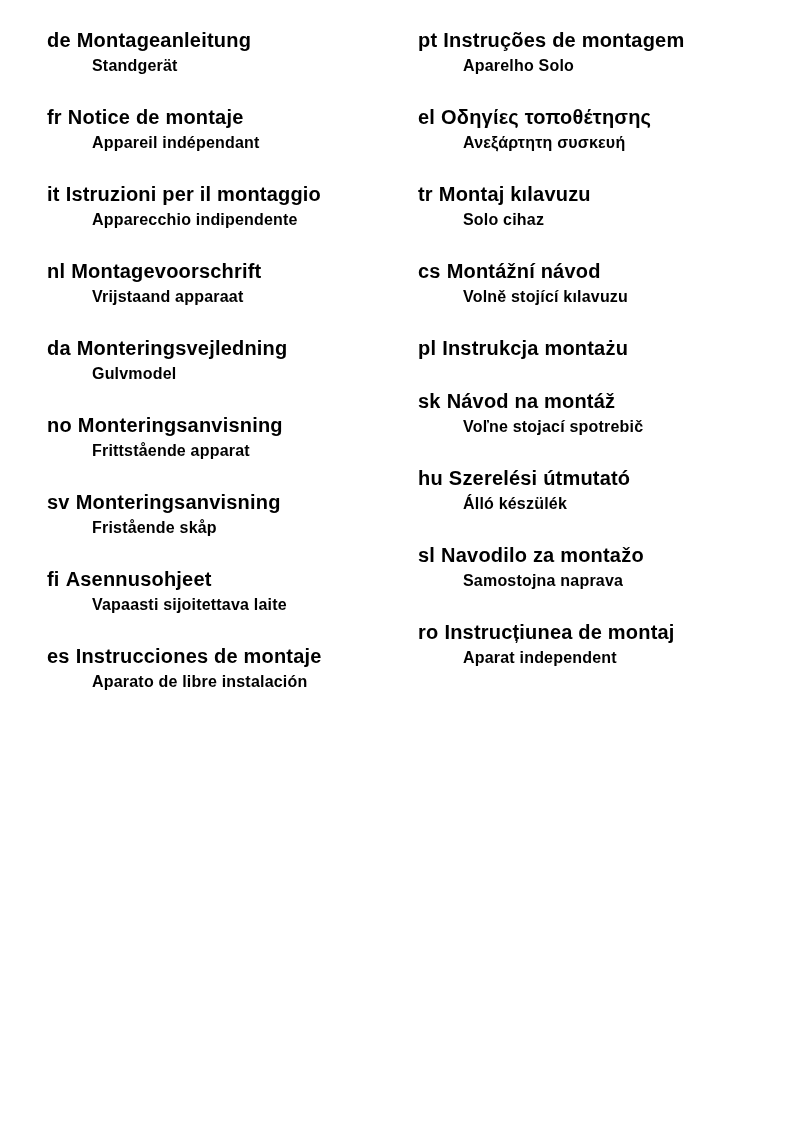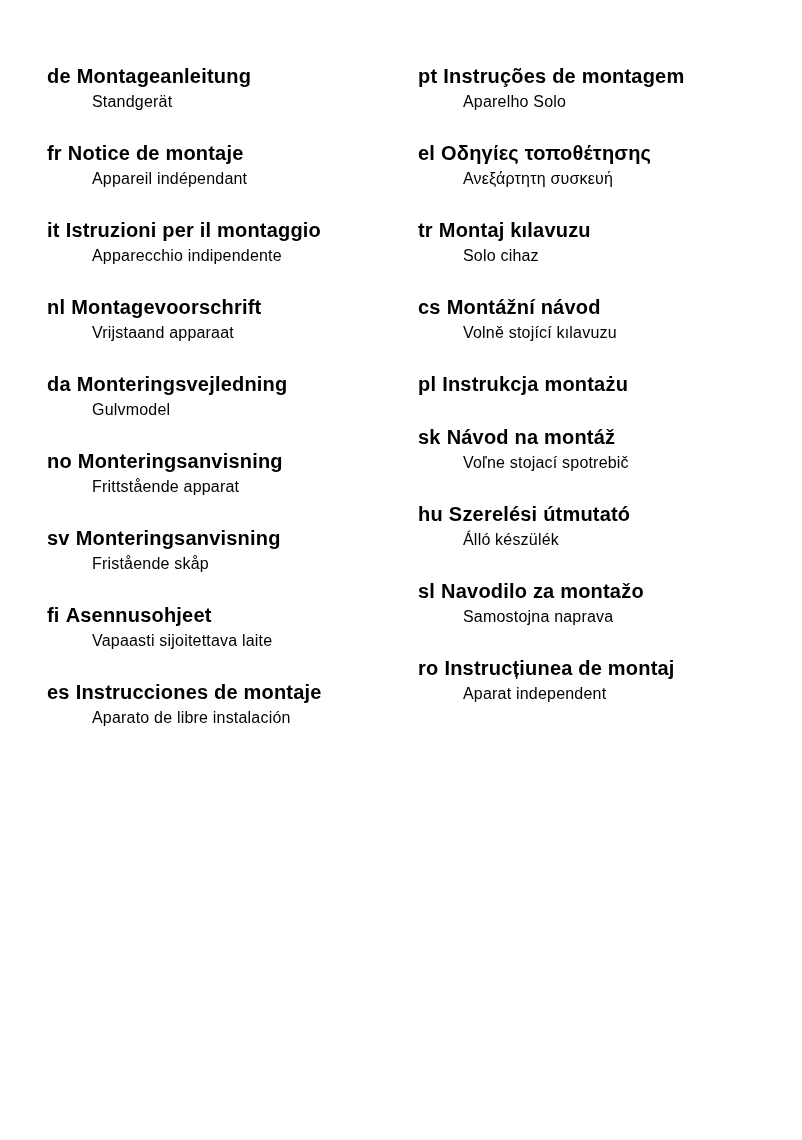--- a/index.html
+++ b/index.html
@@ -11,21 +11,21 @@
     position: relative;
     width: 802px;
     height: 1140px;
     background: #ffffff;
     overflow: hidden;
     font-family: "Liberation Sans", sans-serif;
     color: #000000;
   }
   .columns {
     display: flex;
-    padding: 62px 0 0 47px;
+    padding: 26px 0 0 47px;
   }
   .col {
     display: block;
   }
   .col-left  { width: 371px; flex: 0 0 371px; }
   .col-right { flex: 1 1 auto; }
   .entry {
     margin-bottom: 25px;
   }
   .title-line {
@@ -37,20 +37,21 @@
   }
   .code {
     margin-right: 0.3em;
   }
   .subtitle {
     font-size: 16px;
     line-height: 24px;
     margin-left: 45px;
     white-space: nowrap;
     letter-spacing: 0.2px;
+    font-weight: bold;
   }
 </style>
 </head>
 <body>
 
 <div class="page">
   <div class="columns">
     <div class="col col-left" id="col-left">
   <div class="entry">
     <div class="title-line"><span class="code">de</span><span class="ttl">Montageanleitung</span></div>

